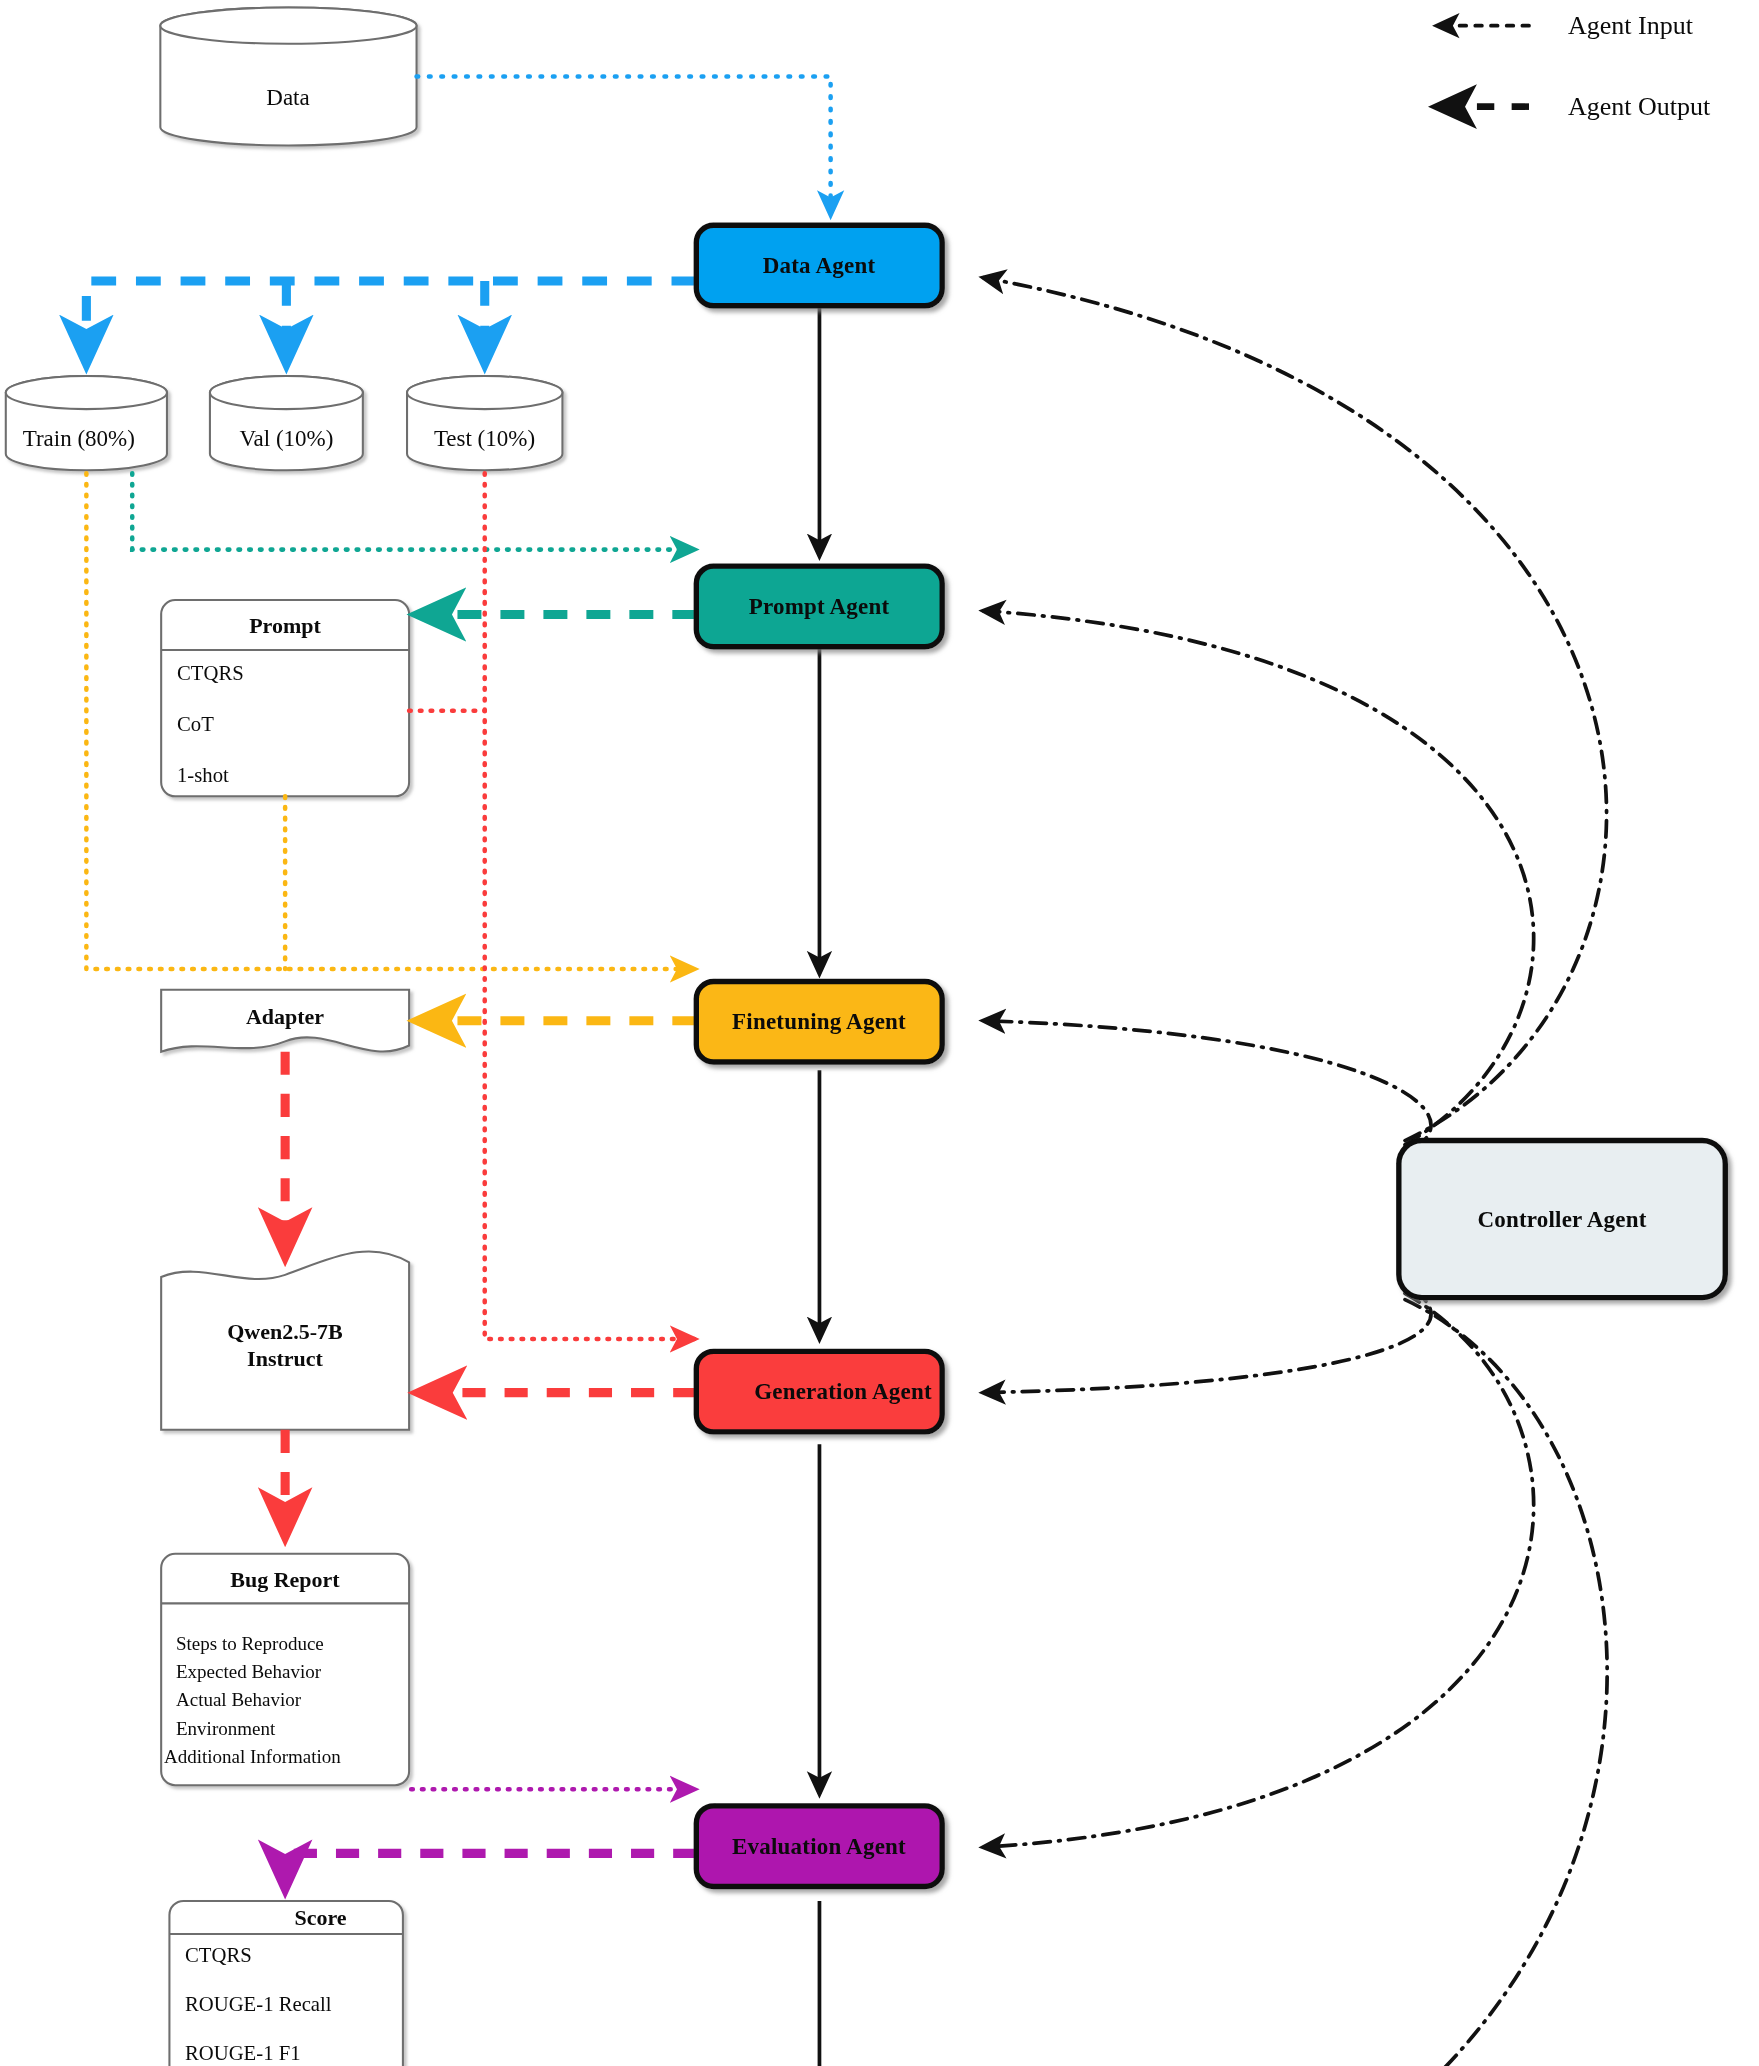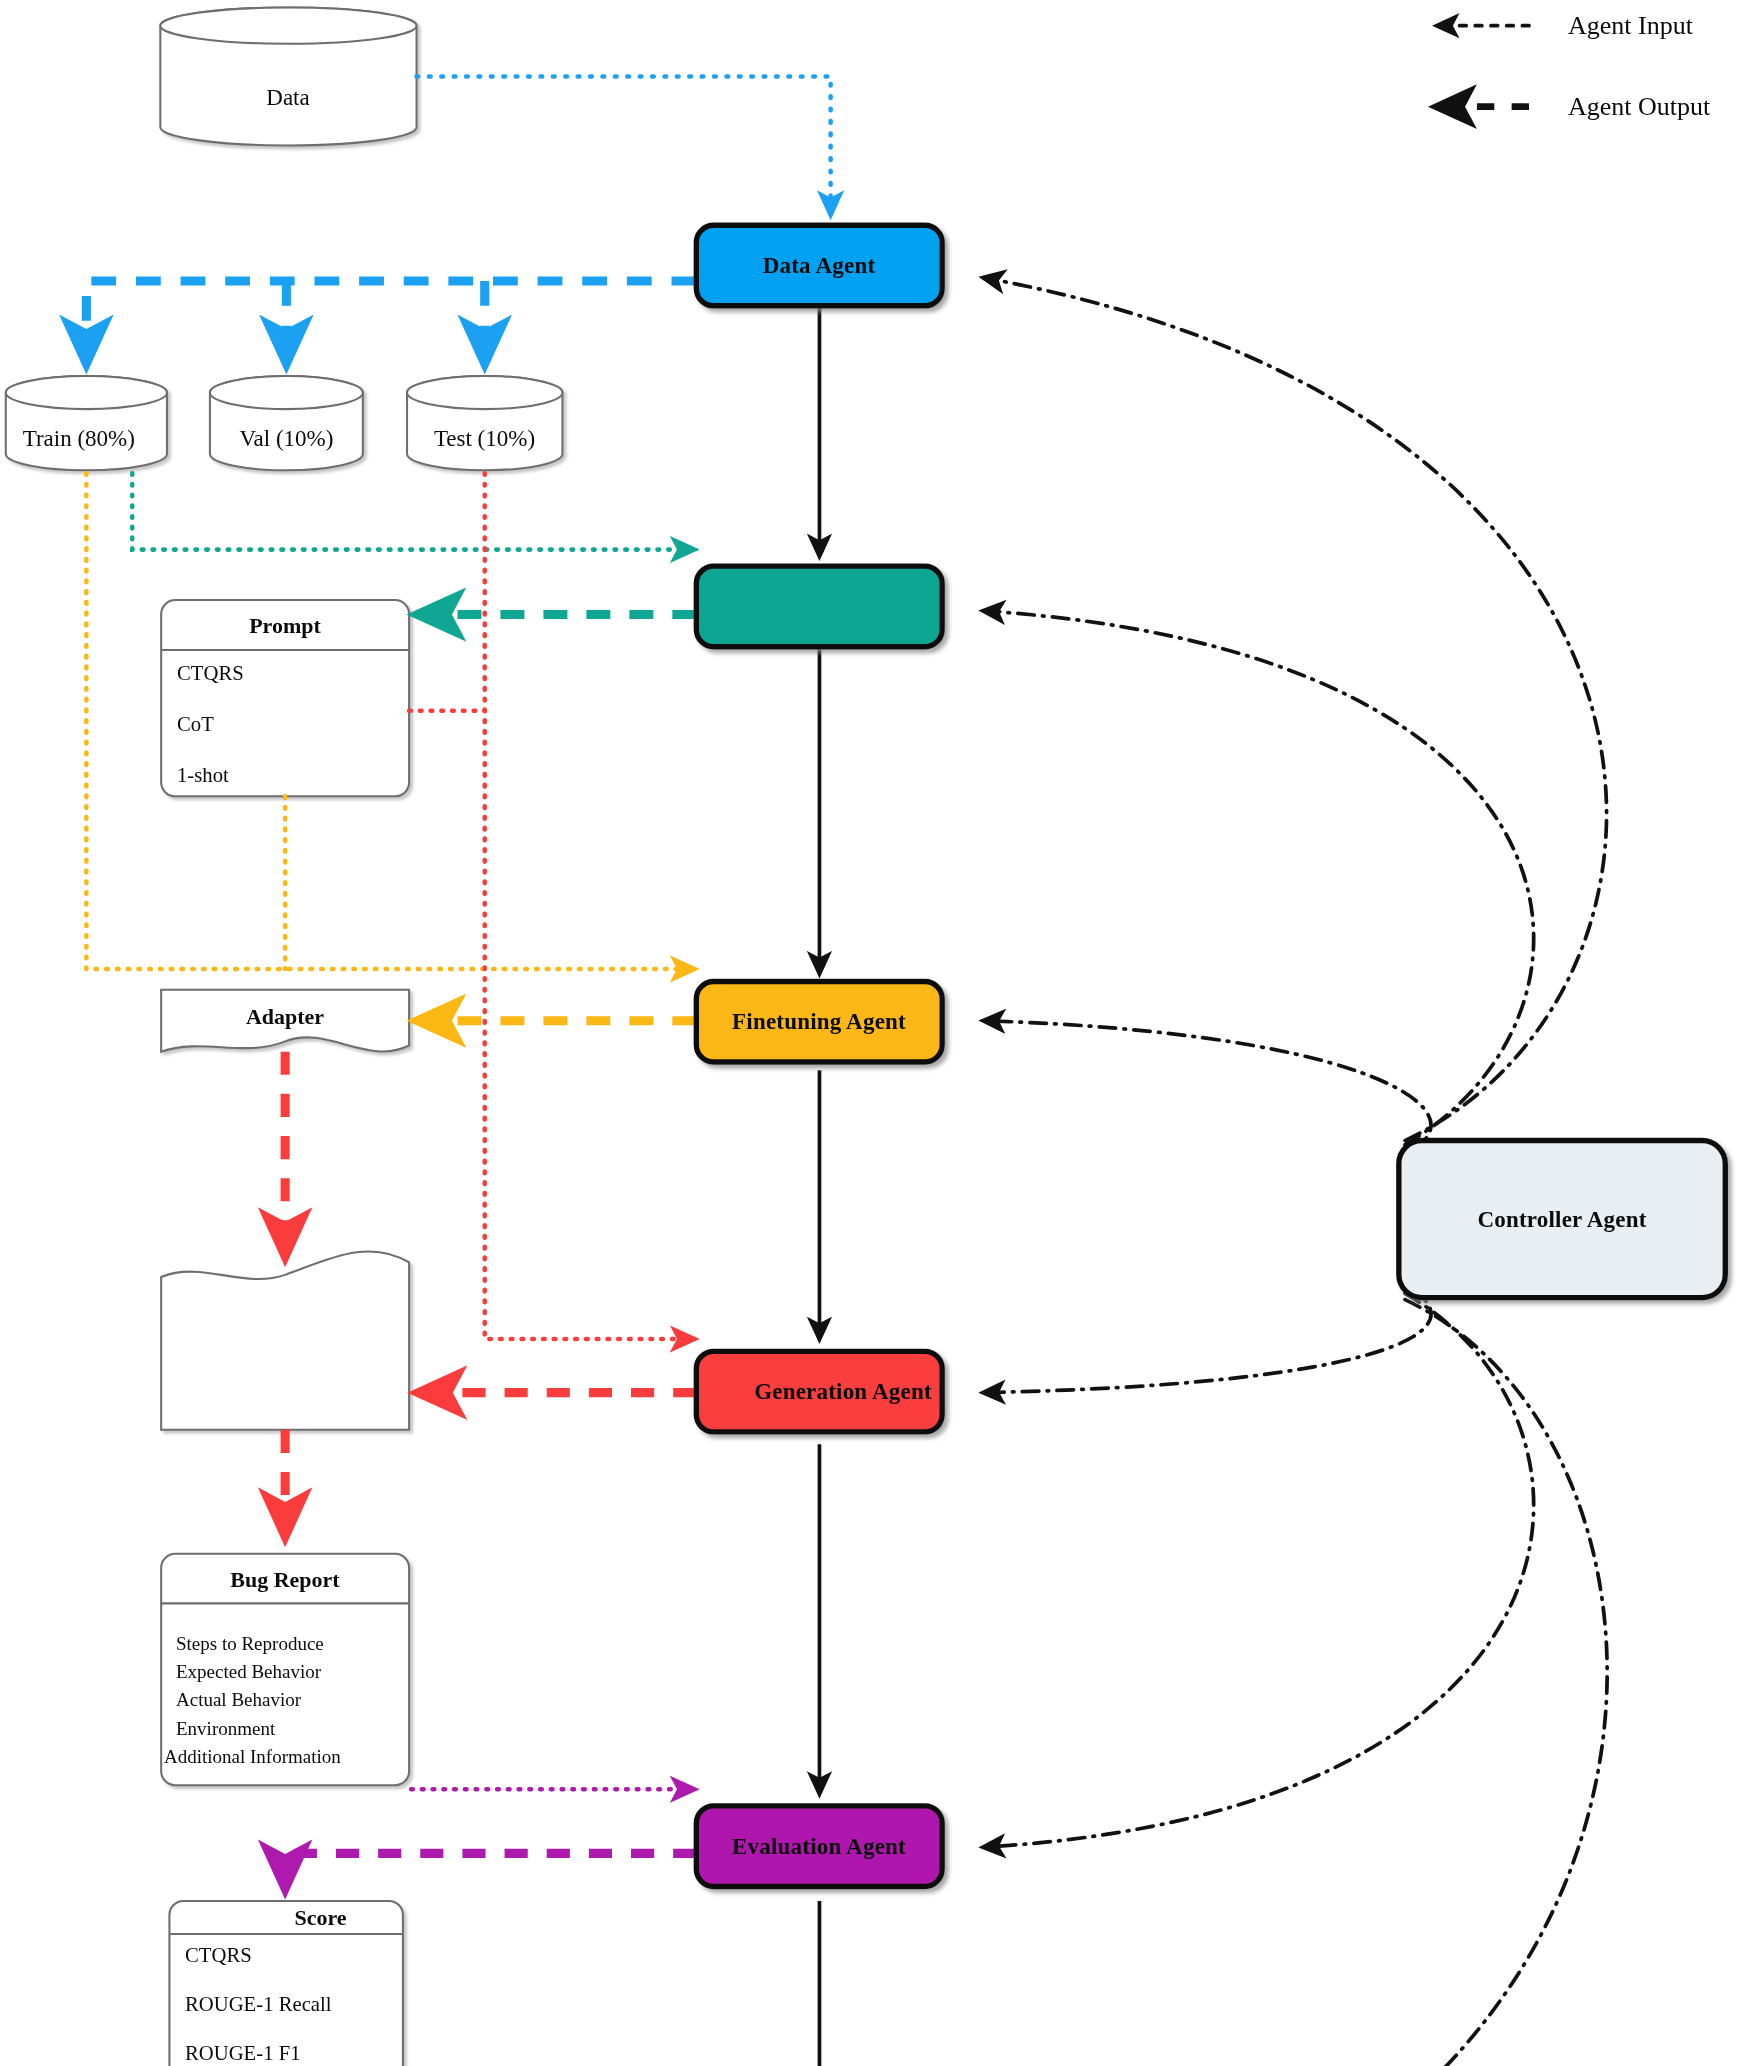--- a/index.html
+++ b/index.html
@@ -183,33 +183,36 @@
 
   <div class="nodeLabel legendTxt" style="left:1568px;top:10px;width:194px;height:31px;justify-content:flex-start;">Agent Input</div>
   <div class="nodeLabel legendTxt" style="left:1568px;top:91px;width:194px;height:31px;justify-content:flex-start;">Agent Output</div>
 
   <div class="nodeLabel cylLbl" style="left:160px;top:83px;width:256px;height:29px;">Data</div>
   <div class="nodeLabel cylLbl" style="left:5.8px;top:425px;width:146px;height:27px;">Train (80%)</div>
   <div class="nodeLabel cylLbl" style="left:210px;top:425px;width:153px;height:27px;">Val (10%)</div>
   <div class="nodeLabel cylLbl" style="left:407px;top:425px;width:155px;height:27px;">Test (10%)</div>
 
   <div class="nodeLabel agentLbl" style="left:696px;top:225px;width:246px;height:81px;">Data Agent</div>
+  <div class="nodeLabel agentLbl" style="left:696px;top:566px;width:246px;height:81px;">Prompt Agent</div>
   <div class="nodeLabel agentLbl" style="left:696px;top:981px;width:246px;height:81px;">Finetuning Agent</div>
   <div class="nodeLabel agentLbl" style="left:720px;top:1351px;width:246px;height:81px;">Generation Agent</div>
   <div class="nodeLabel agentLbl" style="left:1399px;top:1141px;width:326px;height:157px;">Controller Agent</div>
 
   <div class="nodeLabel agentLbl" style="left:696px;top:1806px;width:246px;height:81px;">Evaluation Agent</div>
 
   <div class="nodeLabel docTitle" style="left:161px;top:603px;width:248px;height:45px;">Prompt</div>
   <div class="nodeLabel listTxt" style="left:177px;top:660px;width:223px;height:26.4px;justify-content:flex-start;">CTQRS</div>
   <div class="nodeLabel listTxt" style="left:177px;top:711px;width:223px;height:26.4px;justify-content:flex-start;">CoT</div>
   <div class="nodeLabel listTxt" style="left:177px;top:762px;width:223px;height:26.4px;justify-content:flex-start;">1-shot</div>
 
   <div class="nodeLabel docTitle" style="left:161px;top:1000px;width:248px;height:33px;">Adapter</div>
 
+  <div class="nodeLabel docTitle" style="left:161px;top:1314px;width:248px;height:62px;line-height:1.25;">Qwen2.5-7B
+Instruct</div>
 
   <div class="nodeLabel docTitle" style="left:161px;top:1557px;width:248px;height:45px;">Bug Report</div>
   <div class="nodeLabel listTxtTight" style="left:176px;top:1632px;width:231px;height:24px;justify-content:flex-start;">Steps to Reproduce</div>
   <div class="nodeLabel listTxtTight" style="left:176px;top:1660px;width:231px;height:24px;justify-content:flex-start;">Expected Behavior</div>
   <div class="nodeLabel listTxtTight" style="left:176px;top:1688px;width:231px;height:24px;justify-content:flex-start;">Actual Behavior</div>
   <div class="nodeLabel listTxtTight" style="left:176px;top:1717px;width:231px;height:24px;justify-content:flex-start;">Environment</div>
   <div class="nodeLabel listTxtTight" style="left:164px;top:1745px;width:231px;height:24px;justify-content:flex-start;">Additional Information</div>
 
   <div class="nodeLabel docTitle" style="left:169px;top:1903px;width:233px;height:30px;padding-left:35px;">Score</div>
   <div class="nodeLabel listTxt" style="left:185px;top:1942px;width:215px;height:26.4px;justify-content:flex-start;">CTQRS</div>

